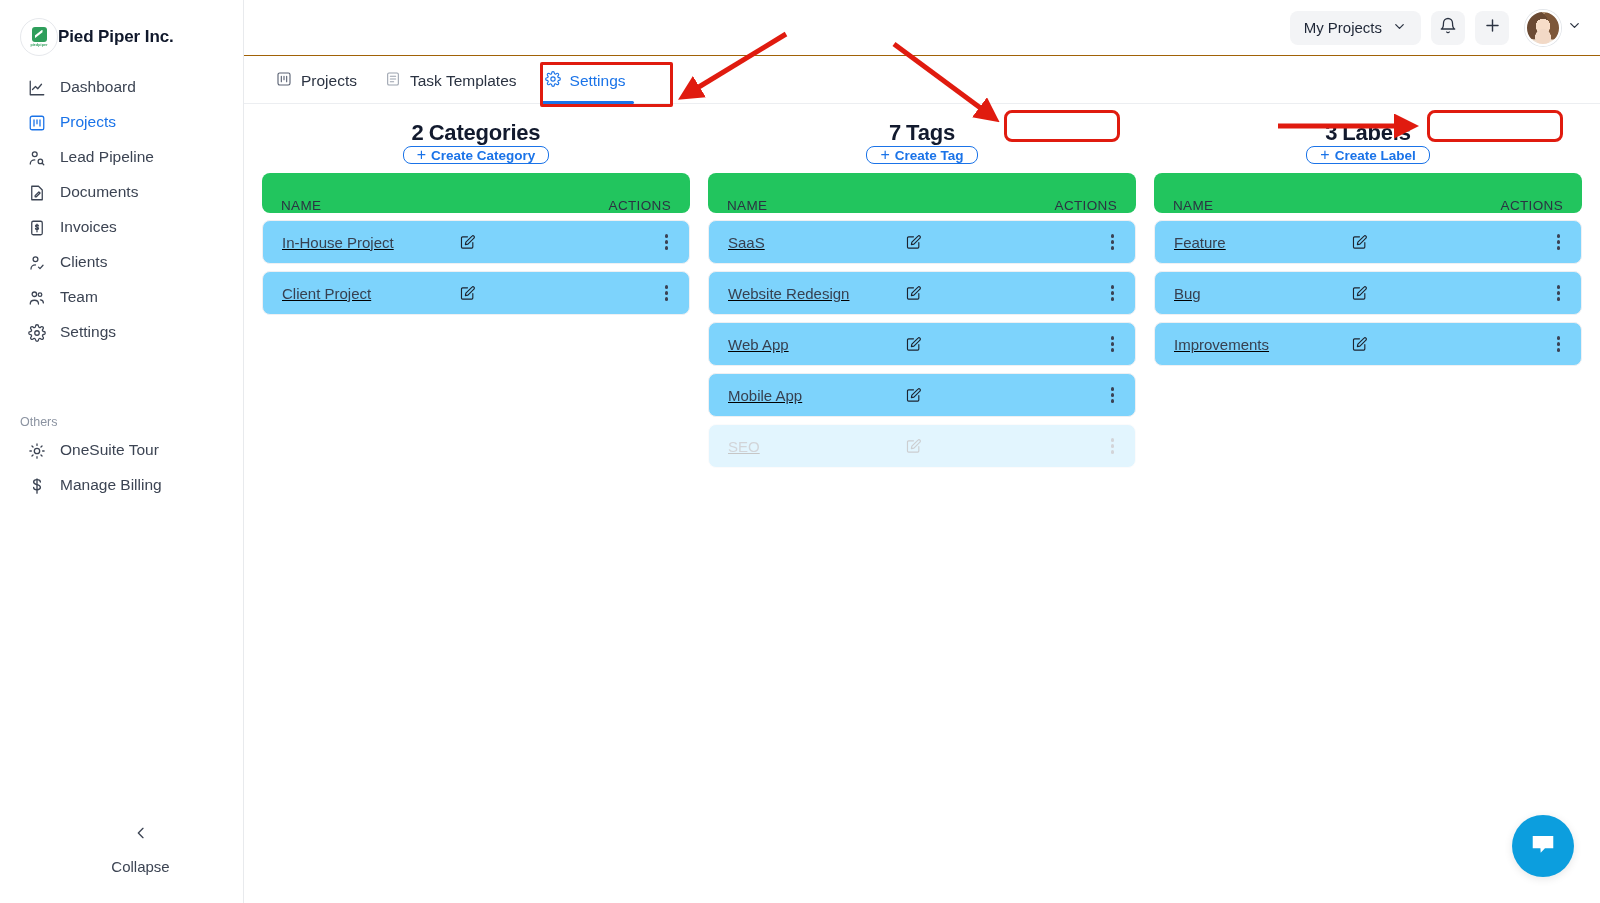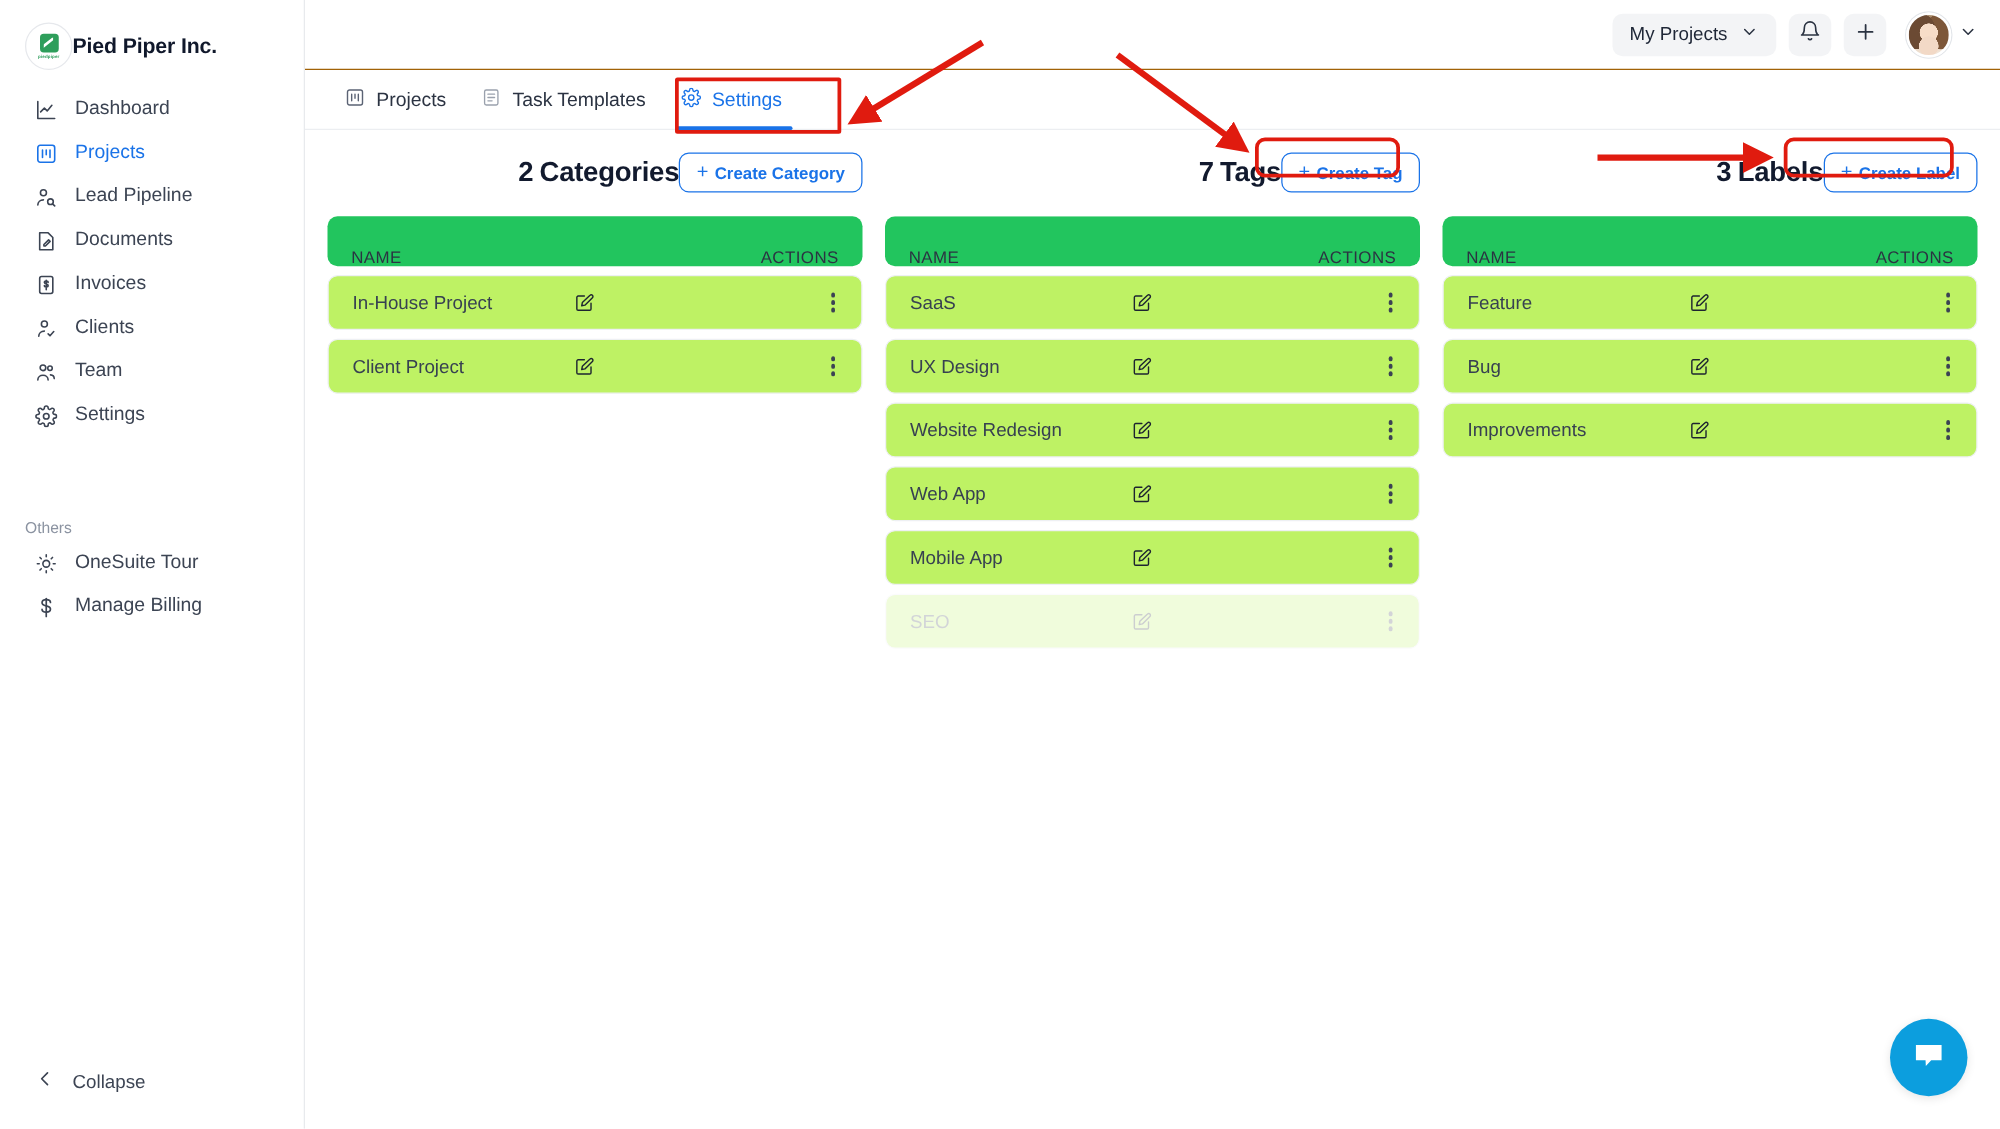--- a/index.html
+++ b/index.html
@@ -54,21 +54,21 @@
   .nav-item .ic { width: 19px; height: 19px; display:flex; align-items:center; justify-content:center; flex:0 0 19px;}
   .nav-item svg { display: block; }
 
   .others-label {
     font-size: 12.5px; color: #8b93a1; padding-left: 20px;
     margin-top: 57px; margin-bottom: 12px;
   }
   .collapse {
     position: absolute; bottom: 28px; left: 0; width: 100%;
     display: flex; align-items: center; gap: 14px;
-    padding-left: 28px; color: #3c4453; font-size: 15px; cursor: pointer;
+    padding-left: 38px; color: #3c4453; font-size: 15px; cursor: pointer; flex-direction: column;
   }
 
   
   .main { flex: 1; position: relative; height: 903px; background: #fff; }
 
   .topbar {
     height: 56px; display: flex; align-items: center;
     justify-content: flex-end; padding-right: 18px; gap: 10px;
     border-bottom: 1px solid #a16207;
   }
@@ -107,42 +107,43 @@
   }
   .tab.active { color: #1a73e8; }
   .tab.active::after {
     content: ""; position: absolute; left: 10px; right: 6px; bottom: -1px;
     height: 3px; background: #1a73e8; border-radius: 2px;
   }
 
   
   .columns { display: flex; padding: 0 18px; margin-top: 16px; gap: 18px; }
   .col { flex: 1 1 0; min-width: 0; }
-  .col-head { display: flex; align-items: center; justify-content: flex-end; height: 36px; }
+  .col-head { display: flex; align-items: center; justify-content: flex-start; height: 36px; flex-direction: column; }
   .col-title { font-size: 22px; font-weight: 700; color: #121a2e; letter-spacing: -.2px; }
   .col-title .num { margin-right: 5px; }
   .create-btn {
     border: 1.5px solid #1a73e8; color: #1a73e8; background: #fff;
     border-radius: 8px; height: 32px; padding: 0 13px;
     font-size: 13.5px; font-weight: 600; display: inline-flex;
     align-items: center; gap: 5px; cursor: pointer; white-space: nowrap;
   }
   .create-btn .plus { font-size: 16px; font-weight: 400; line-height: 1; }
 
   .table { margin-top: 17px; position: relative; }
   .thead {
     background: #22c55e; border-radius: 8px; height: 40px;
     display: flex; align-items: flex-end; justify-content: space-between;
     padding: 0 19px; font-size: 13.5px; color: #2b3342; letter-spacing: .35px;
   }
   .trow {
-    margin-top: 7px; height: 44px; background: #bef264;
+    margin-top: 7px; height: 44px; background: #7dd3fc;
     border: 1px solid #eef0f3; border-radius: 8px;
     display: flex; align-items: center; padding: 0 19px;
     position: relative;
+    text-decoration: underline;
   }
   .trow .rname { font-size: 15px; color: #374151; }
   .trow .edit { position: absolute; left: 196px; display: flex; align-items: center; cursor: pointer; }
   .trow .kebab { margin-left: auto; display: flex; flex-direction: column; gap: 2.5px; cursor: pointer; padding: 4px 2px; }
   .trow .kebab i { width: 3.4px; height: 3.4px; background: #3b4254; border-radius: 50%; display:block; }
   .trow.faded { opacity: .22; }
 
   .col.tags .trow .edit { left: 196px; }
   .col.labels .trow .edit { left: 196px; }
 
@@ -427,34 +428,20 @@
           </div>
         </div>
         <div class="table" style="height:385px; overflow:hidden;">
           <div class="thead">
             <span>NAME</span>
             <span>ACTIONS</span>
           </div>
 
           <div class="trow">
             <span class="rname">SaaS</span>
-            <span class="edit">
-                <svg width="17" height="17" viewBox="0 0 24 24" fill="none" stroke="#1d2430" stroke-width="1.6" stroke-linecap="round" stroke-linejoin="round">
-                  <path d="M12 4H5a1.5 1.5 0 0 0-1.5 1.5v13A1.5 1.5 0 0 0 5 20h13a1.5 1.5 0 0 0 1.5-1.5V12"></path>
-                  <path d="M18.4 3.1a1.9 1.9 0 0 1 2.7 2.7L12.6 14.3 9 15l.7-3.6z"></path>
-                </svg>
-              </span>
-            <span class="kebab">
-                <i></i>
-                <i></i>
-                <i></i>
-              </span>
-          </div>
-          <div class="trow">
-            <span class="rname">UX Design</span>
             <span class="edit">
                 <svg width="17" height="17" viewBox="0 0 24 24" fill="none" stroke="#1d2430" stroke-width="1.6" stroke-linecap="round" stroke-linejoin="round">
                   <path d="M12 4H5a1.5 1.5 0 0 0-1.5 1.5v13A1.5 1.5 0 0 0 5 20h13a1.5 1.5 0 0 0 1.5-1.5V12"></path>
                   <path d="M18.4 3.1a1.9 1.9 0 0 1 2.7 2.7L12.6 14.3 9 15l.7-3.6z"></path>
                 </svg>
               </span>
             <span class="kebab">
                 <i></i>
                 <i></i>
                 <i></i>

